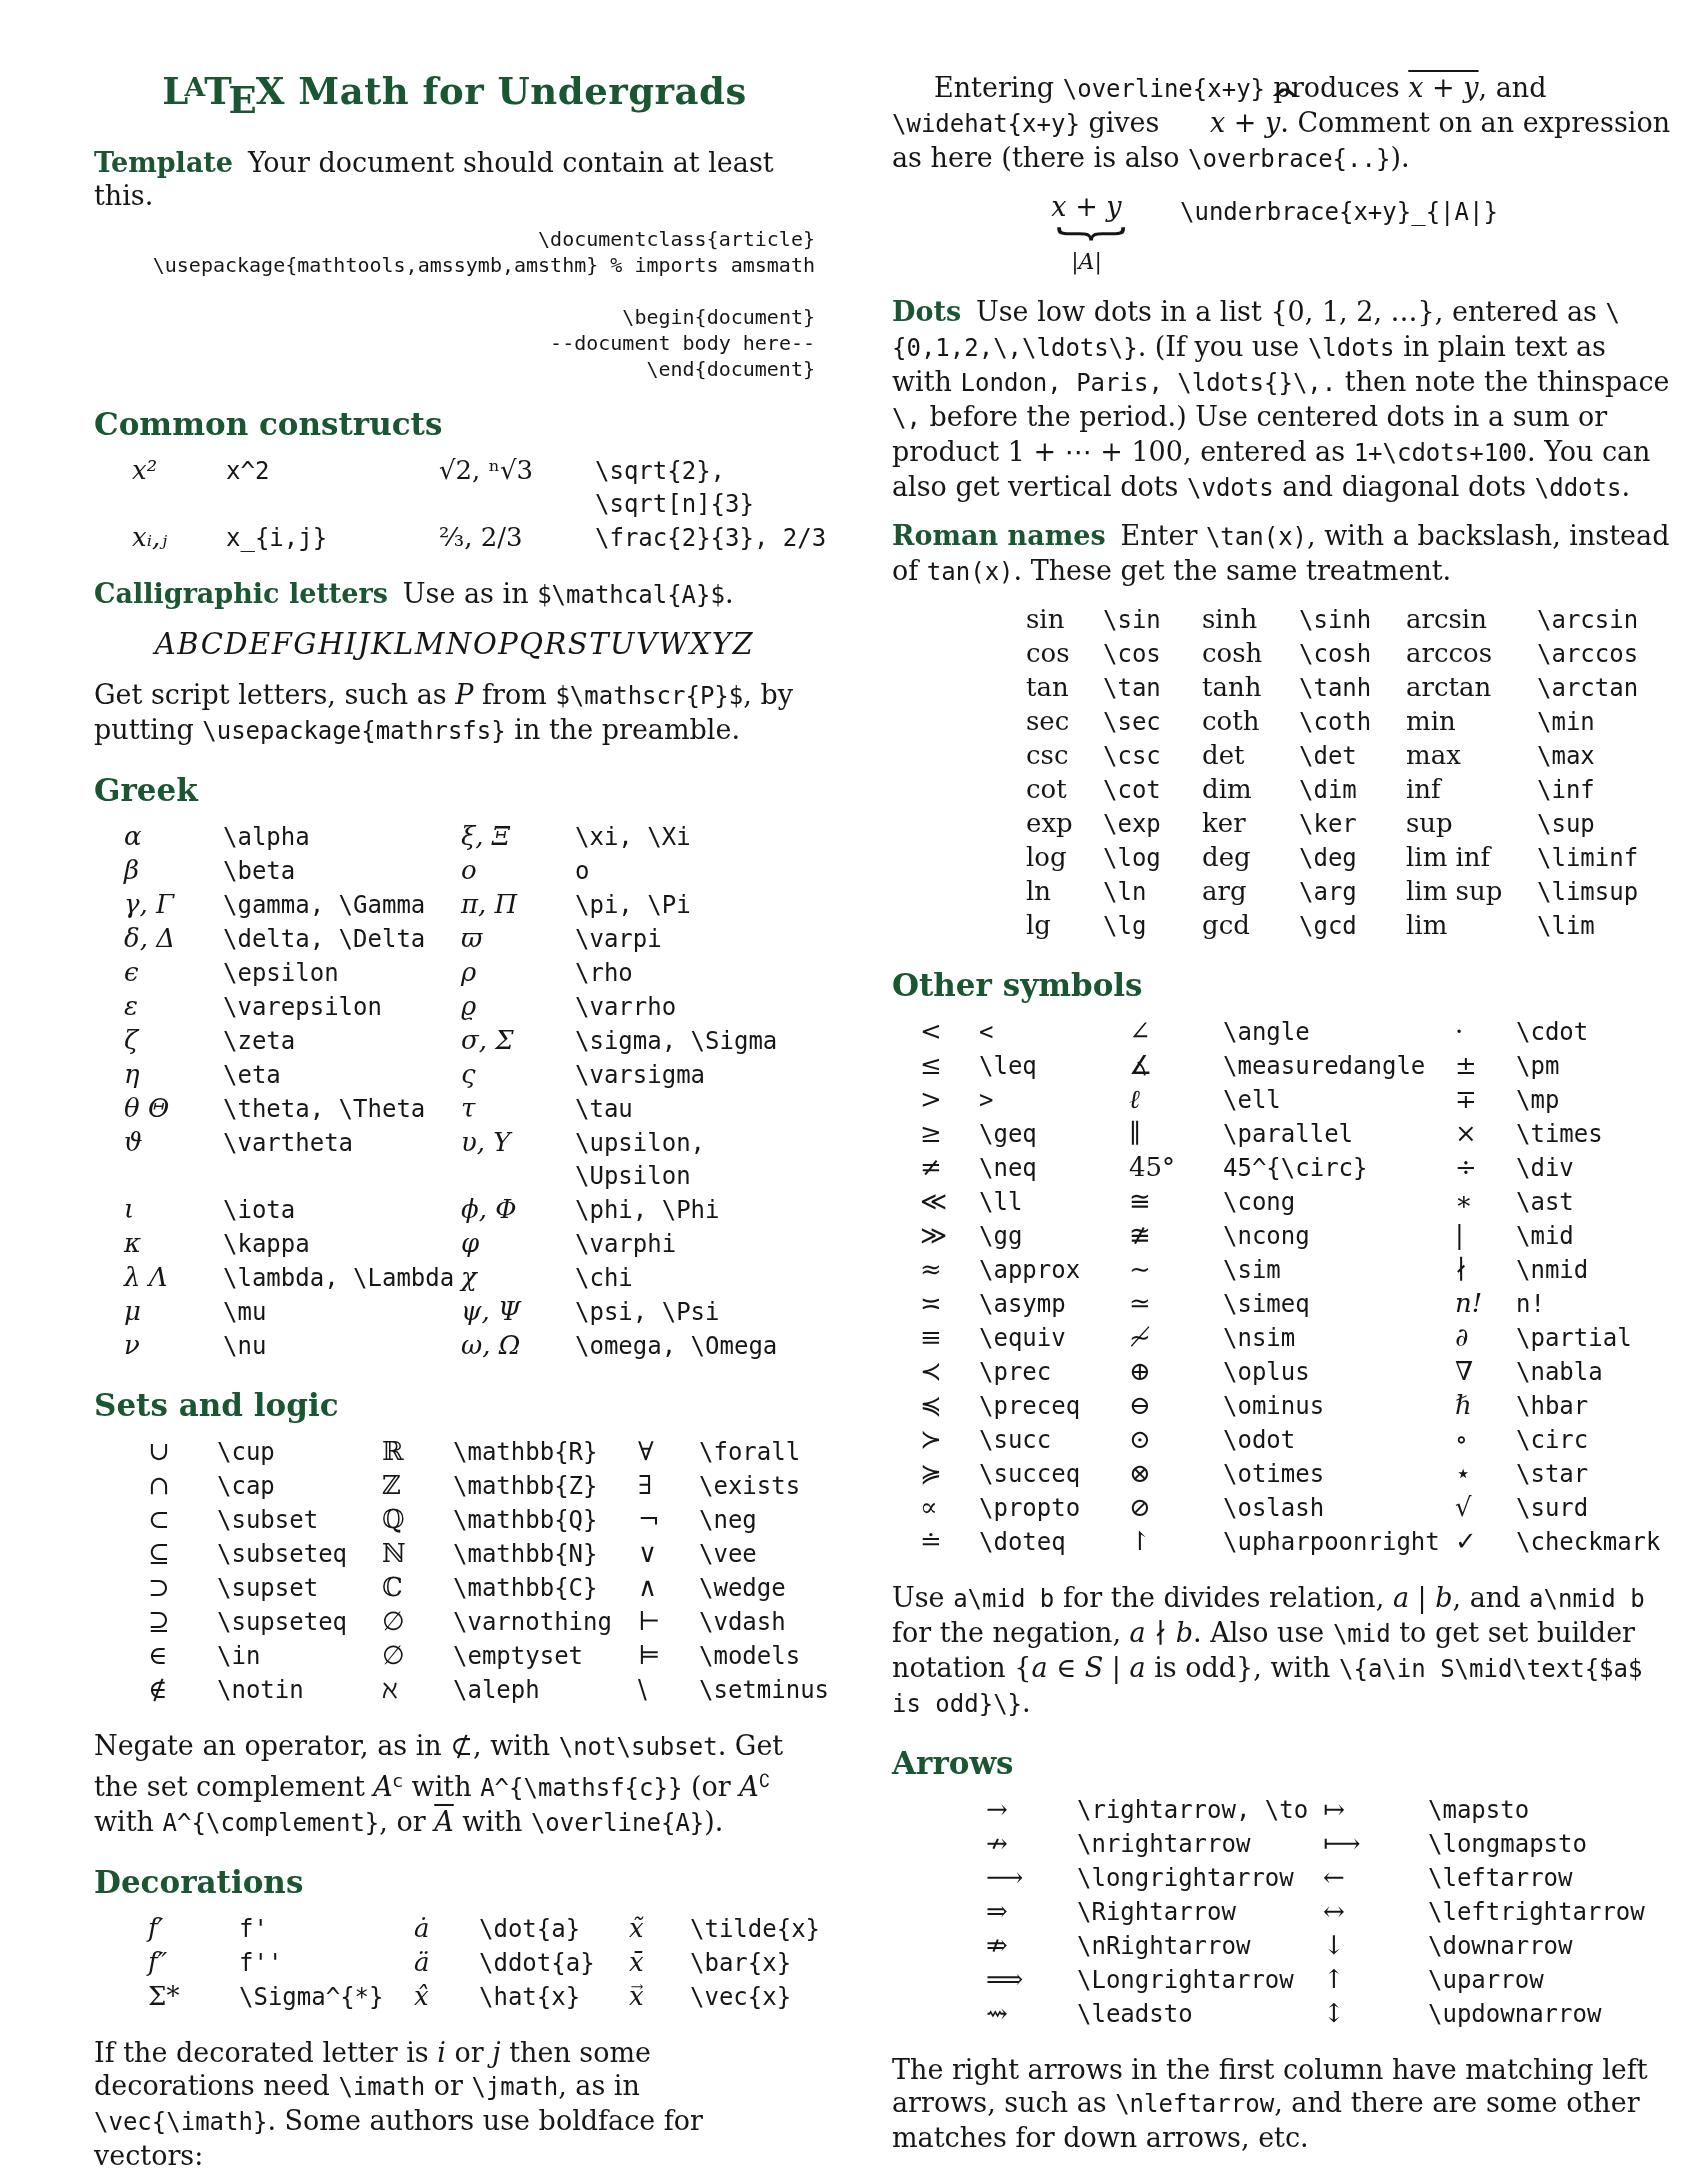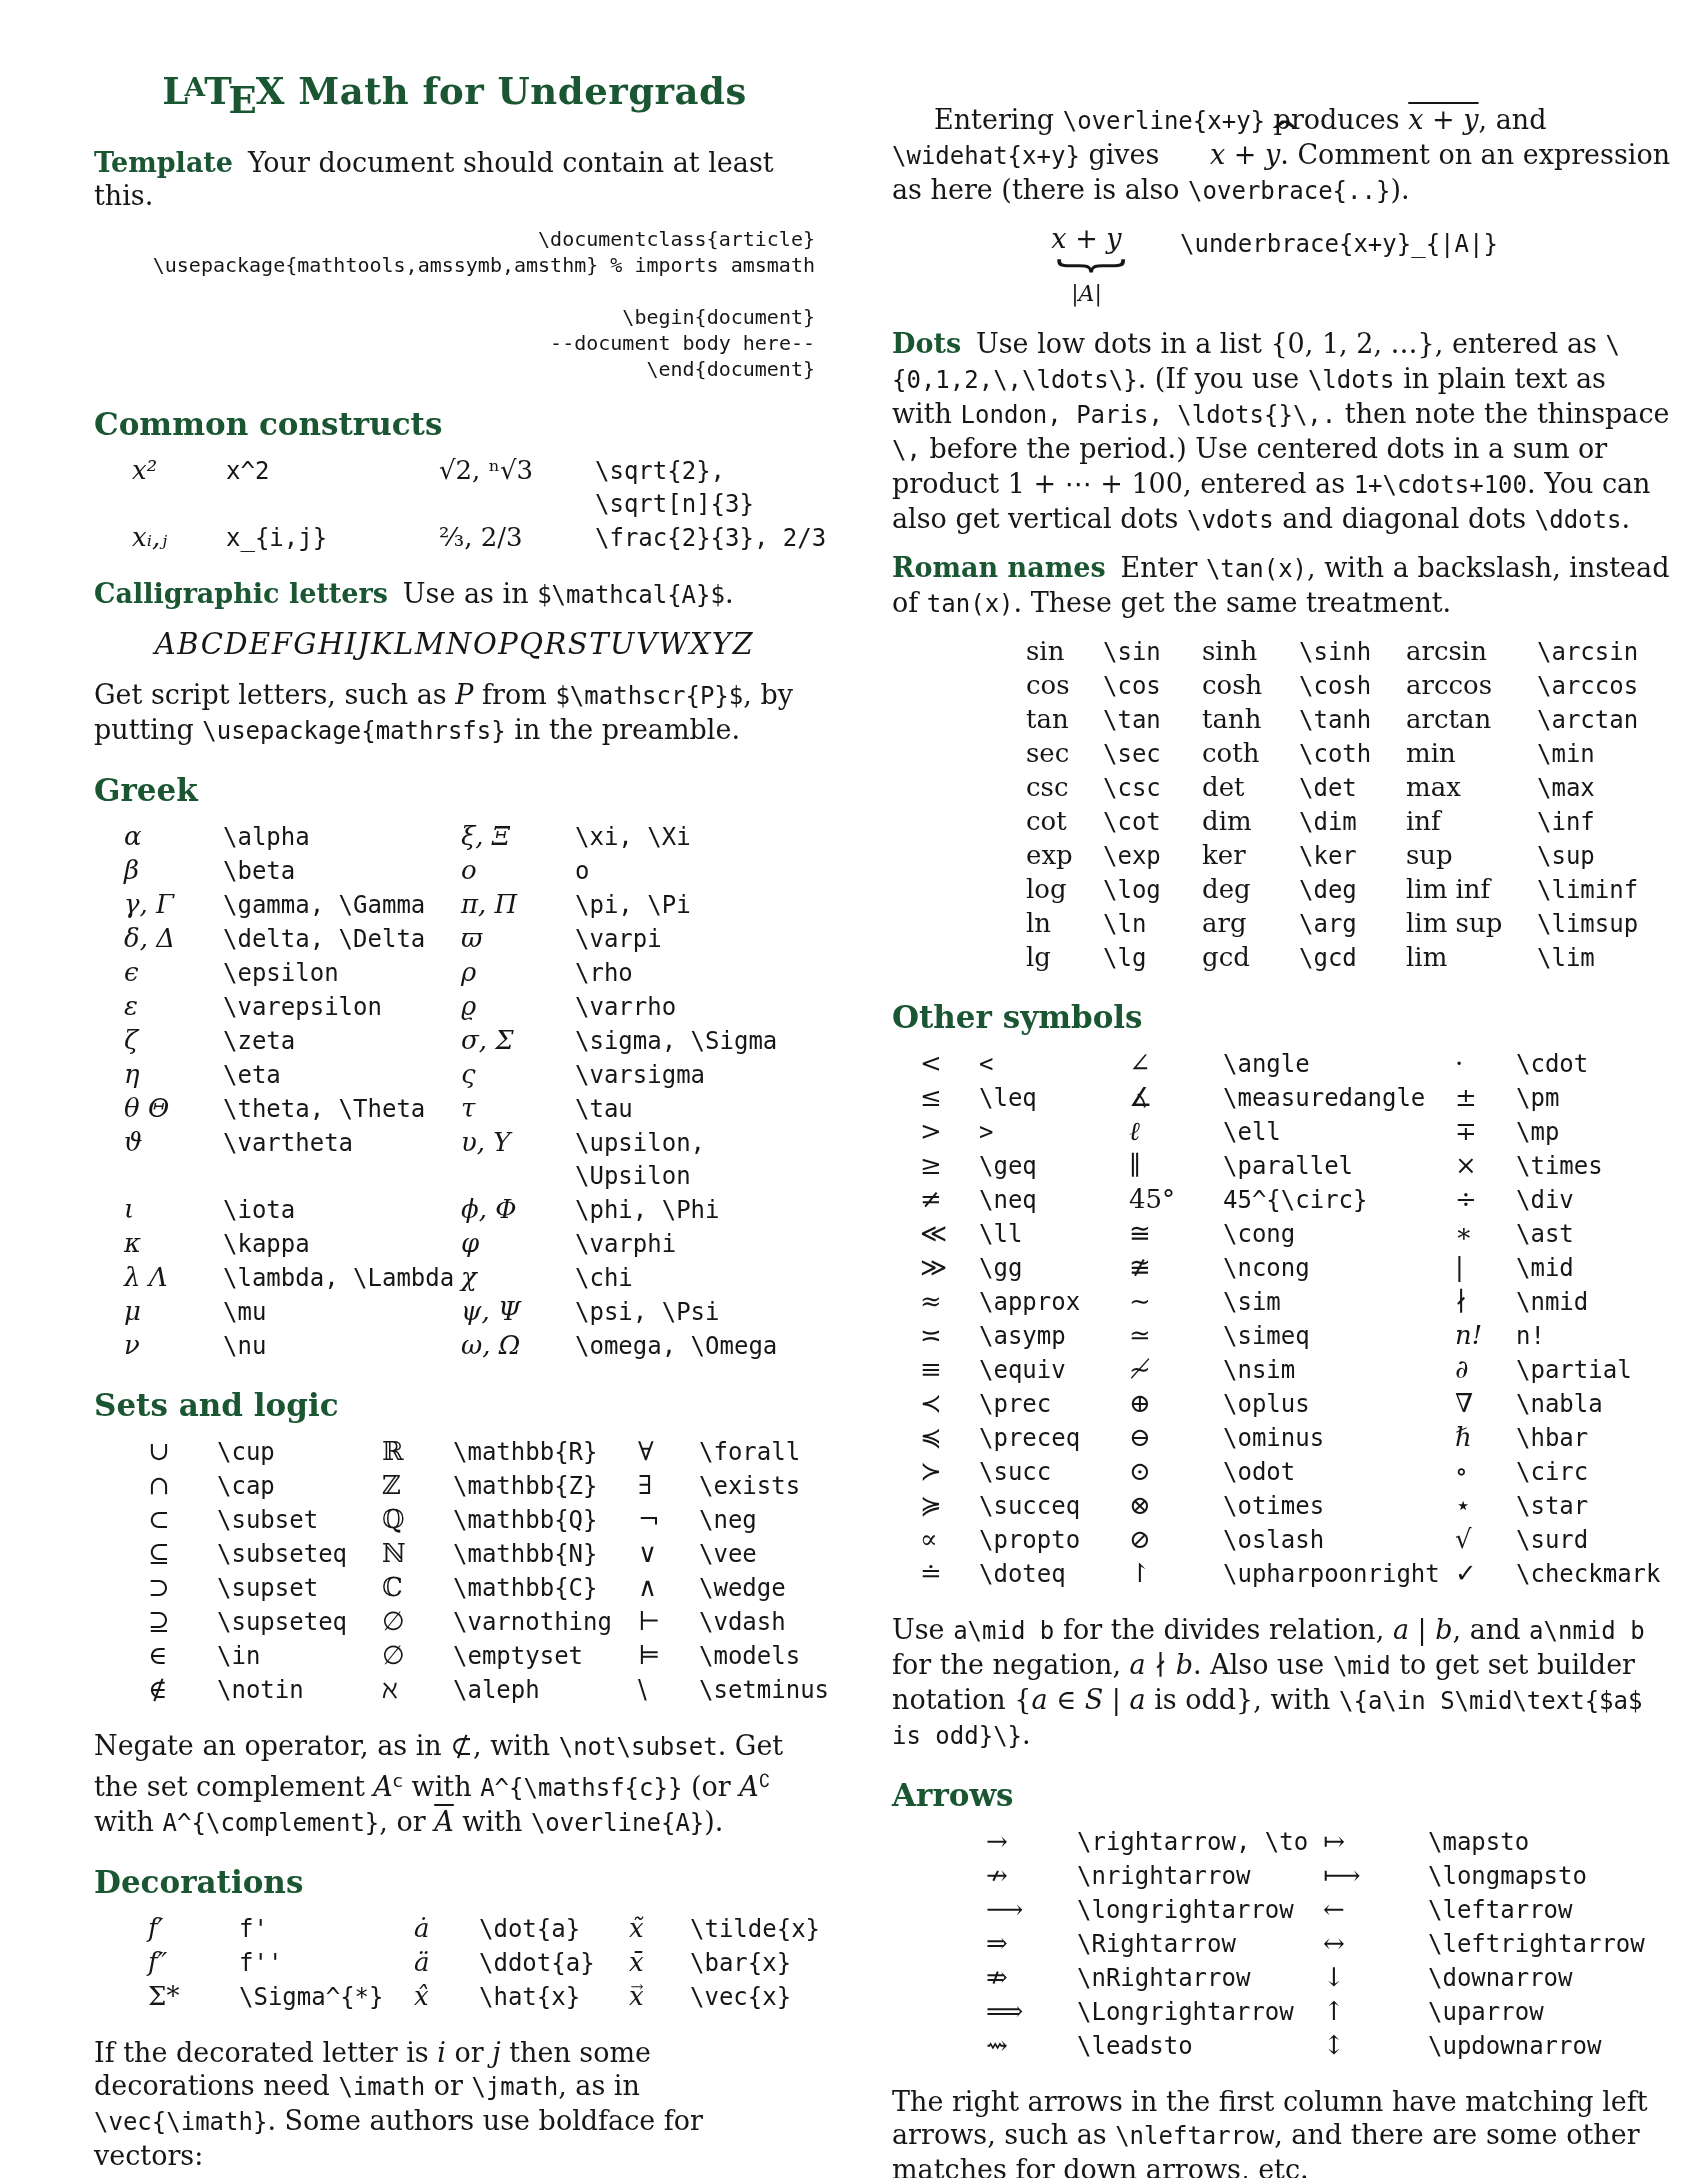--- a/index.html
+++ b/index.html
@@ -5,21 +5,21 @@
   :root{ --green:#1A5632; --ink:#161616; }
   html,body{margin:0;padding:0;background:#e8e8e8;}
   .page{
     position:relative; width:1683px; height:2178px; background:#ffffff;
     color:var(--ink); font-family:"DejaVu Serif","Liberation Serif",serif;
     font-size:27px; line-height:33px; display:flex; box-sizing:border-box;
     margin:0 auto; overflow:hidden;gap:37px;
   }
   .col{box-sizing:border-box;}
   .col-left{width:721px; margin-left:94px; padding-top:65px;}
-  .col-right{width:782px; margin-left:40px; padding-top:103px;}
+  .col-right{width:782px; margin-left:40px; padding-top:71px;}
 
   h1.title{
     font-size:37px; line-height:44px; color:var(--green); text-align:center;
     margin:0 0 24px 0; font-weight:bold; letter-spacing:0.5px;
   }
   .tex-a{font-size:0.72em; vertical-align:0.30em; margin-left:-0.16em; margin-right:-0.06em;}
   .tex-e{vertical-align:-0.24em; margin-left:-0.10em; margin-right:-0.04em;}
 
   h2{font-size:31px; line-height:36px; color:var(--green); margin:24px 0 12px 0; font-weight:bold;}
   p{margin:0 0 14px 0;}

